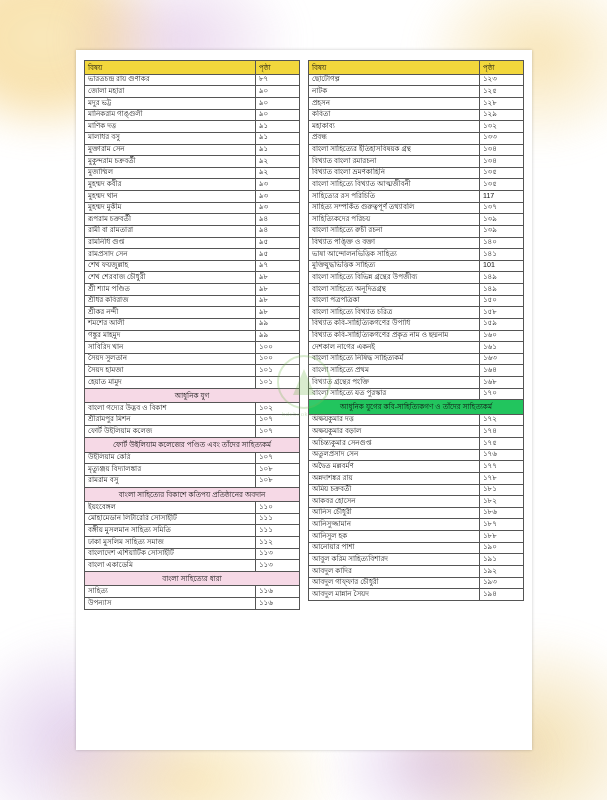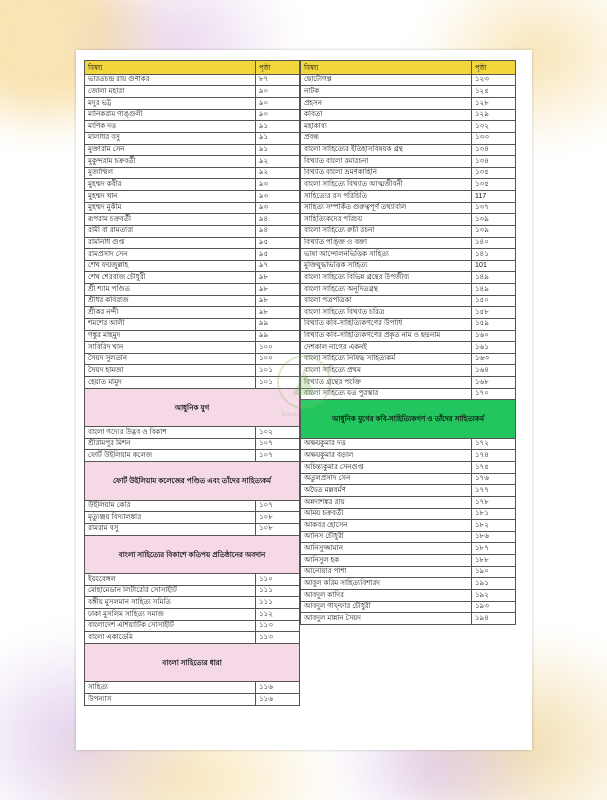--- a/index.html
+++ b/index.html
@@ -39,20 +39,21 @@
     position: absolute;
     left: 76px;
     top: 50px;
     width: 456px;
     height: 700px;
     background: #ffffff;
     box-shadow: 0 0 3px rgba(0,0,0,.22);
     z-index: 1;
     padding: 10px 8px 8px 8px;
     display: flex;
+    gap: 8px;
   }
 
   .col { width: 216px; }
 
   table.toc {
     width: 100%;
     border-collapse: collapse;
     table-layout: fixed;
   }
   table.toc td, table.toc th {
@@ -73,23 +74,23 @@
     padding: 2.6px 3px;
   }
   td.pg, th.pg {
     width: 44px;
     text-align: left;
     padding-left: 5px;
   }
   tr.section td {
     background: #f6d9e6;
     text-align: center;
-    font-weight: bold;
+    font-weight: normal;
     font-size: 7.2px;
-    padding: 15px 3px;
+    padding: 3px 3px;
     white-space: normal;
     margin-left: 24px;
   }
   tr.section.yellow td { background: #22c55e; }
 
   
   .watermark {
     position: absolute;
     left: 50%;
     top: 48%;

